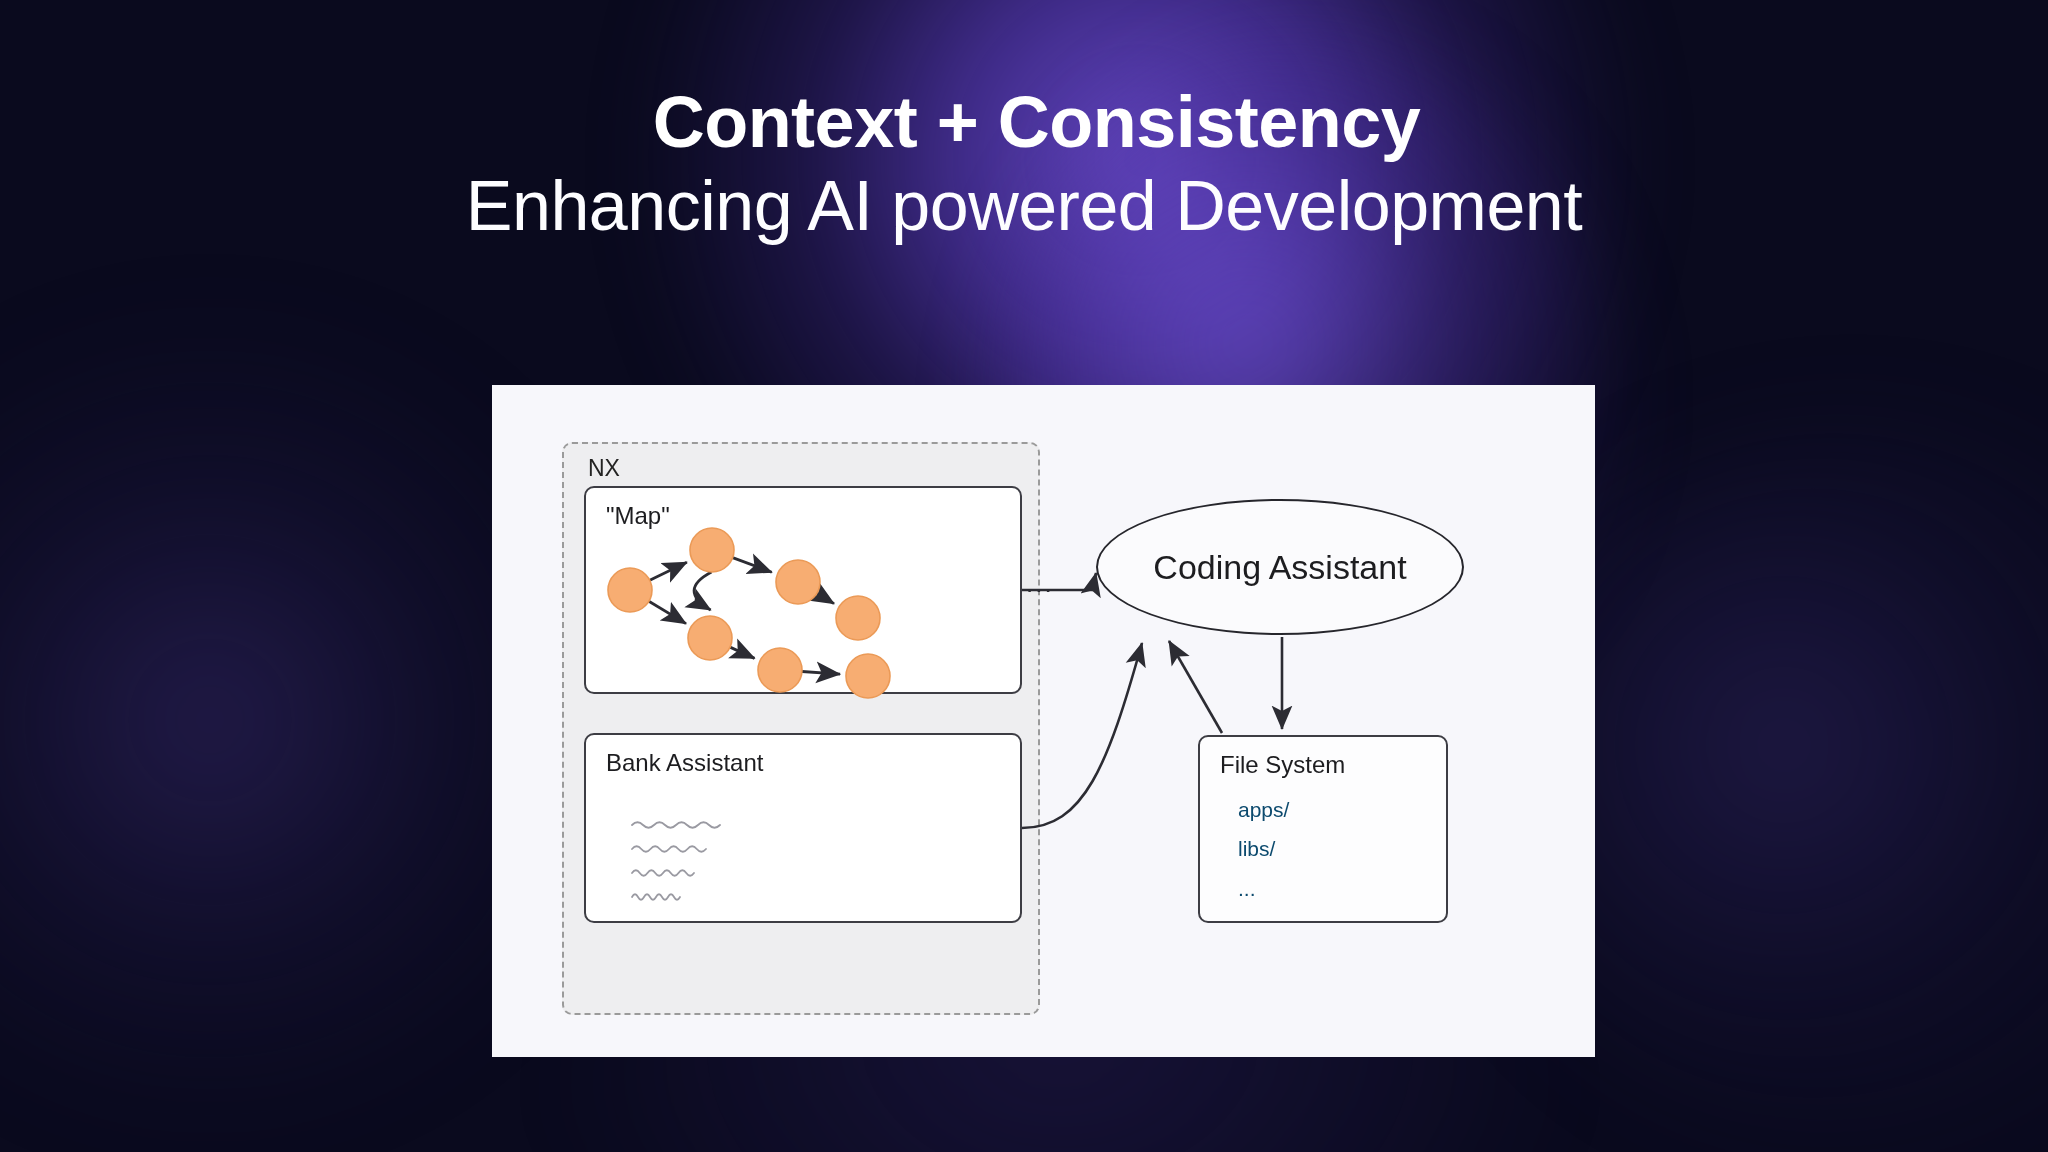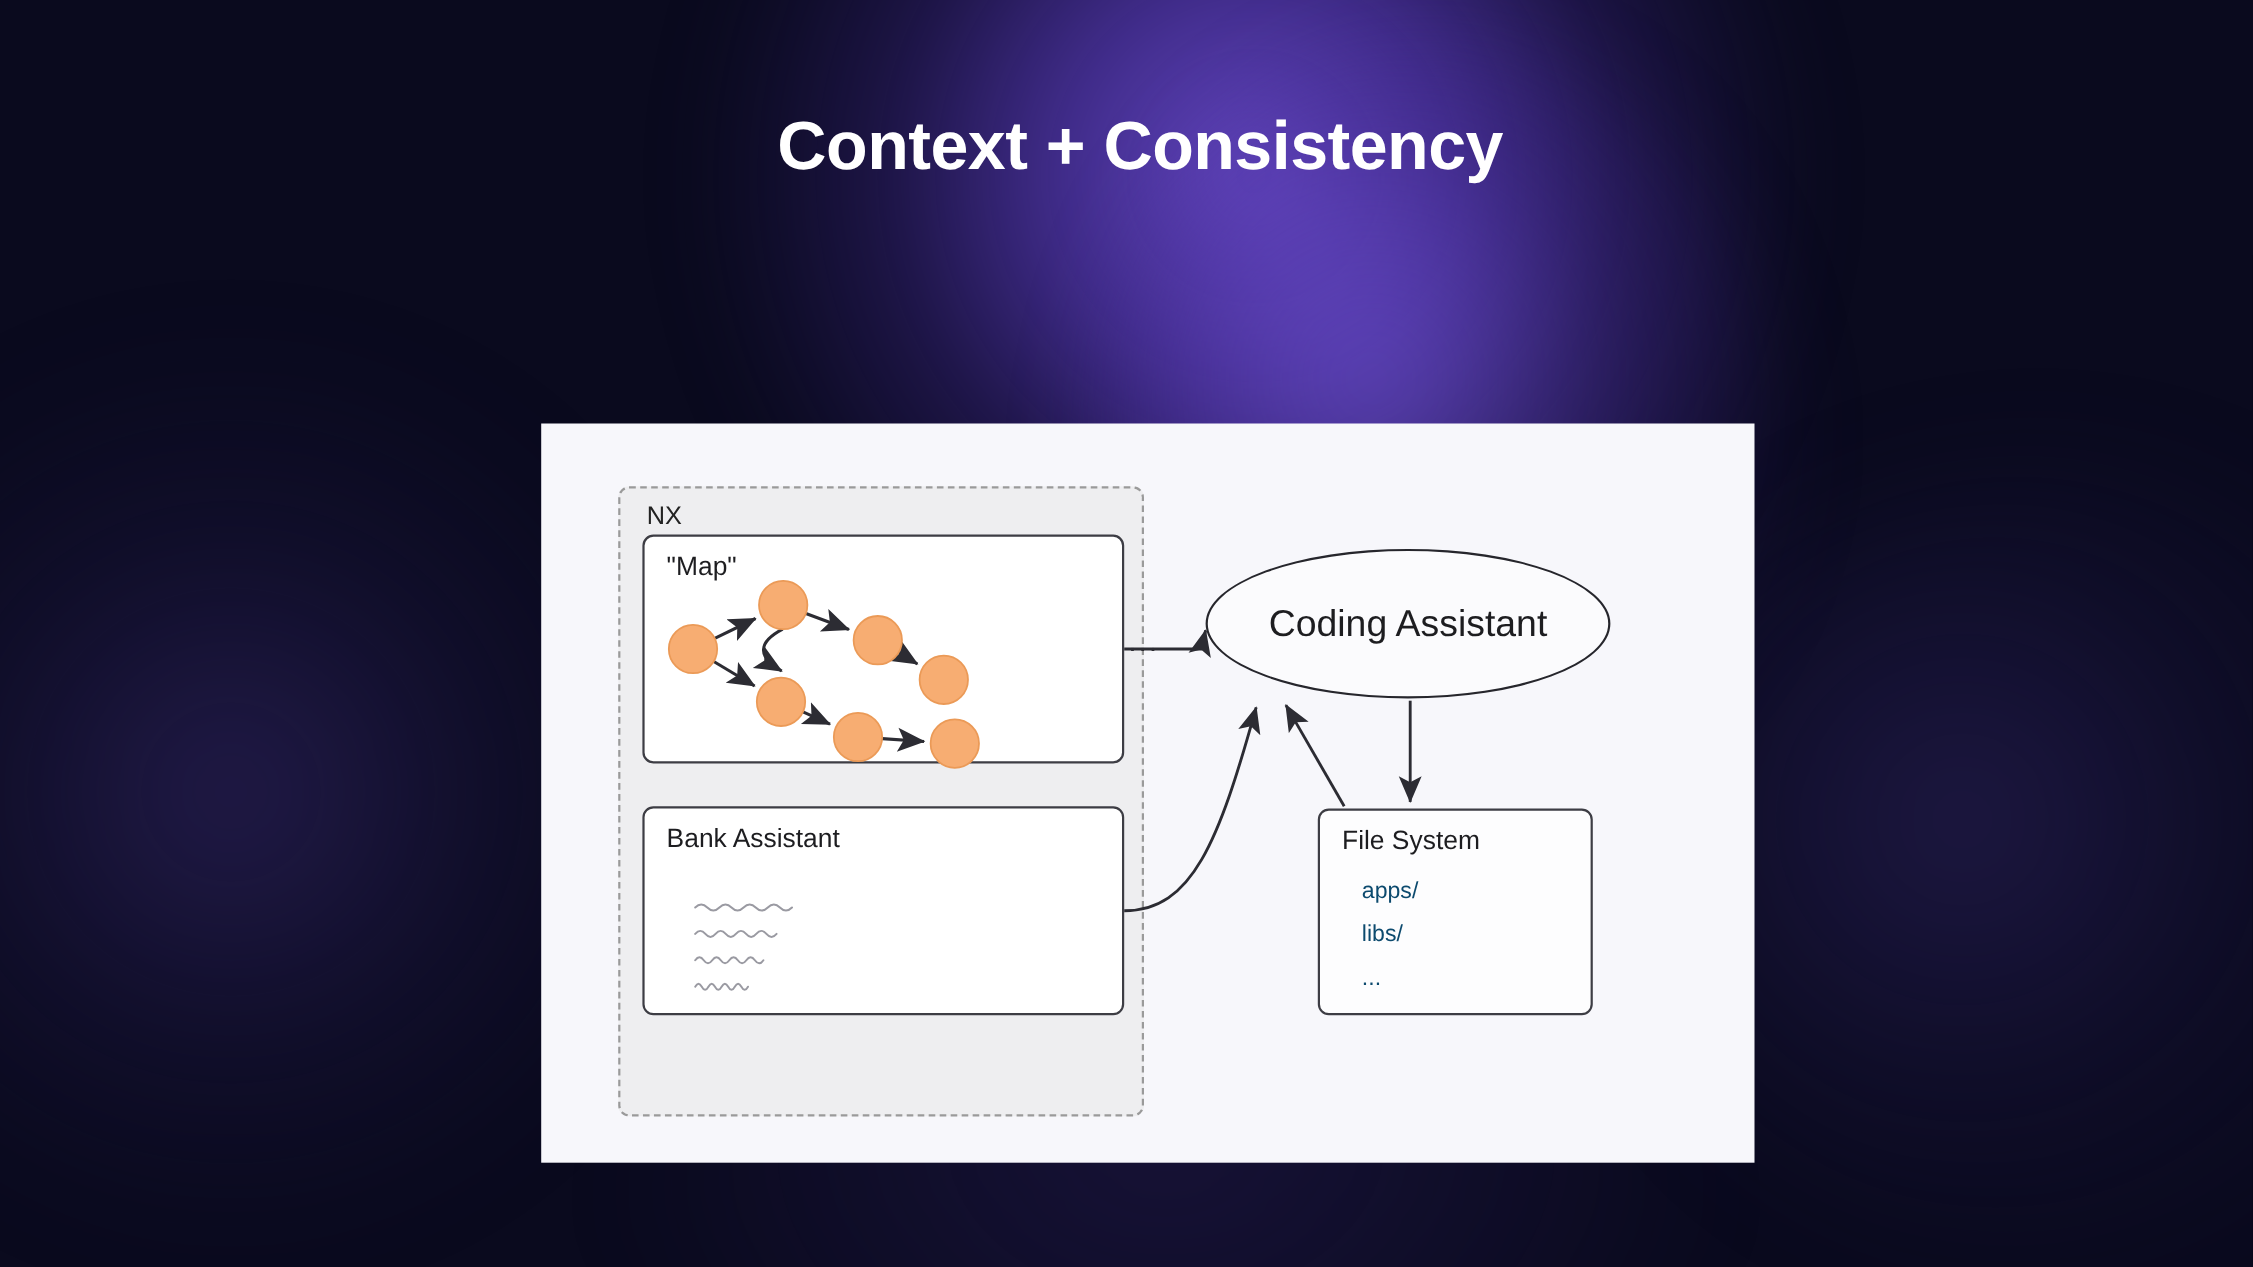--- a/index.html
+++ b/index.html
@@ -71,25 +71,25 @@
   
   .title-block {
     position: absolute;
     left: 0; top: 86px;
     width: 2048px;
     text-align: center;
     z-index: 5;
   }
   .title-main {
     color: #ffffff;
-    font-size: 62px;
+    font-size: 72px;
     font-weight: bold;
     letter-spacing: -0.5px;
     line-height: 1.02;
-    margin: 16px;
+    margin: 0;
     white-space: nowrap;
     padding-left: 25px;
   }
   .title-sub {
     color: #fdfdff;
     font-size: 70px;
     font-weight: 400;
     letter-spacing: -0.5px;
     line-height: 1.18;
     margin: 6px 0 0 0;
@@ -202,20 +202,21 @@
 <div id="stage">
 
   <div class="glow glow-main"></div>
   <div class="glow glow-mid"></div>
   <div class="glow glow-left"></div>
   <div class="glow glow-right"></div>
   <div class="glow glow-bottom"></div>
 
   <div class="title-block">
     <div class="title-main">Context + Consistency</div>
+    <div class="title-sub">Enhancing AI powered Development</div>
   </div>
 
   <div class="panel">
     <div class="panel-inner">
 
       <div class="nx-box">
         <div class="nx-label">NX</div>
       </div>
 
       <div class="card map-card">

